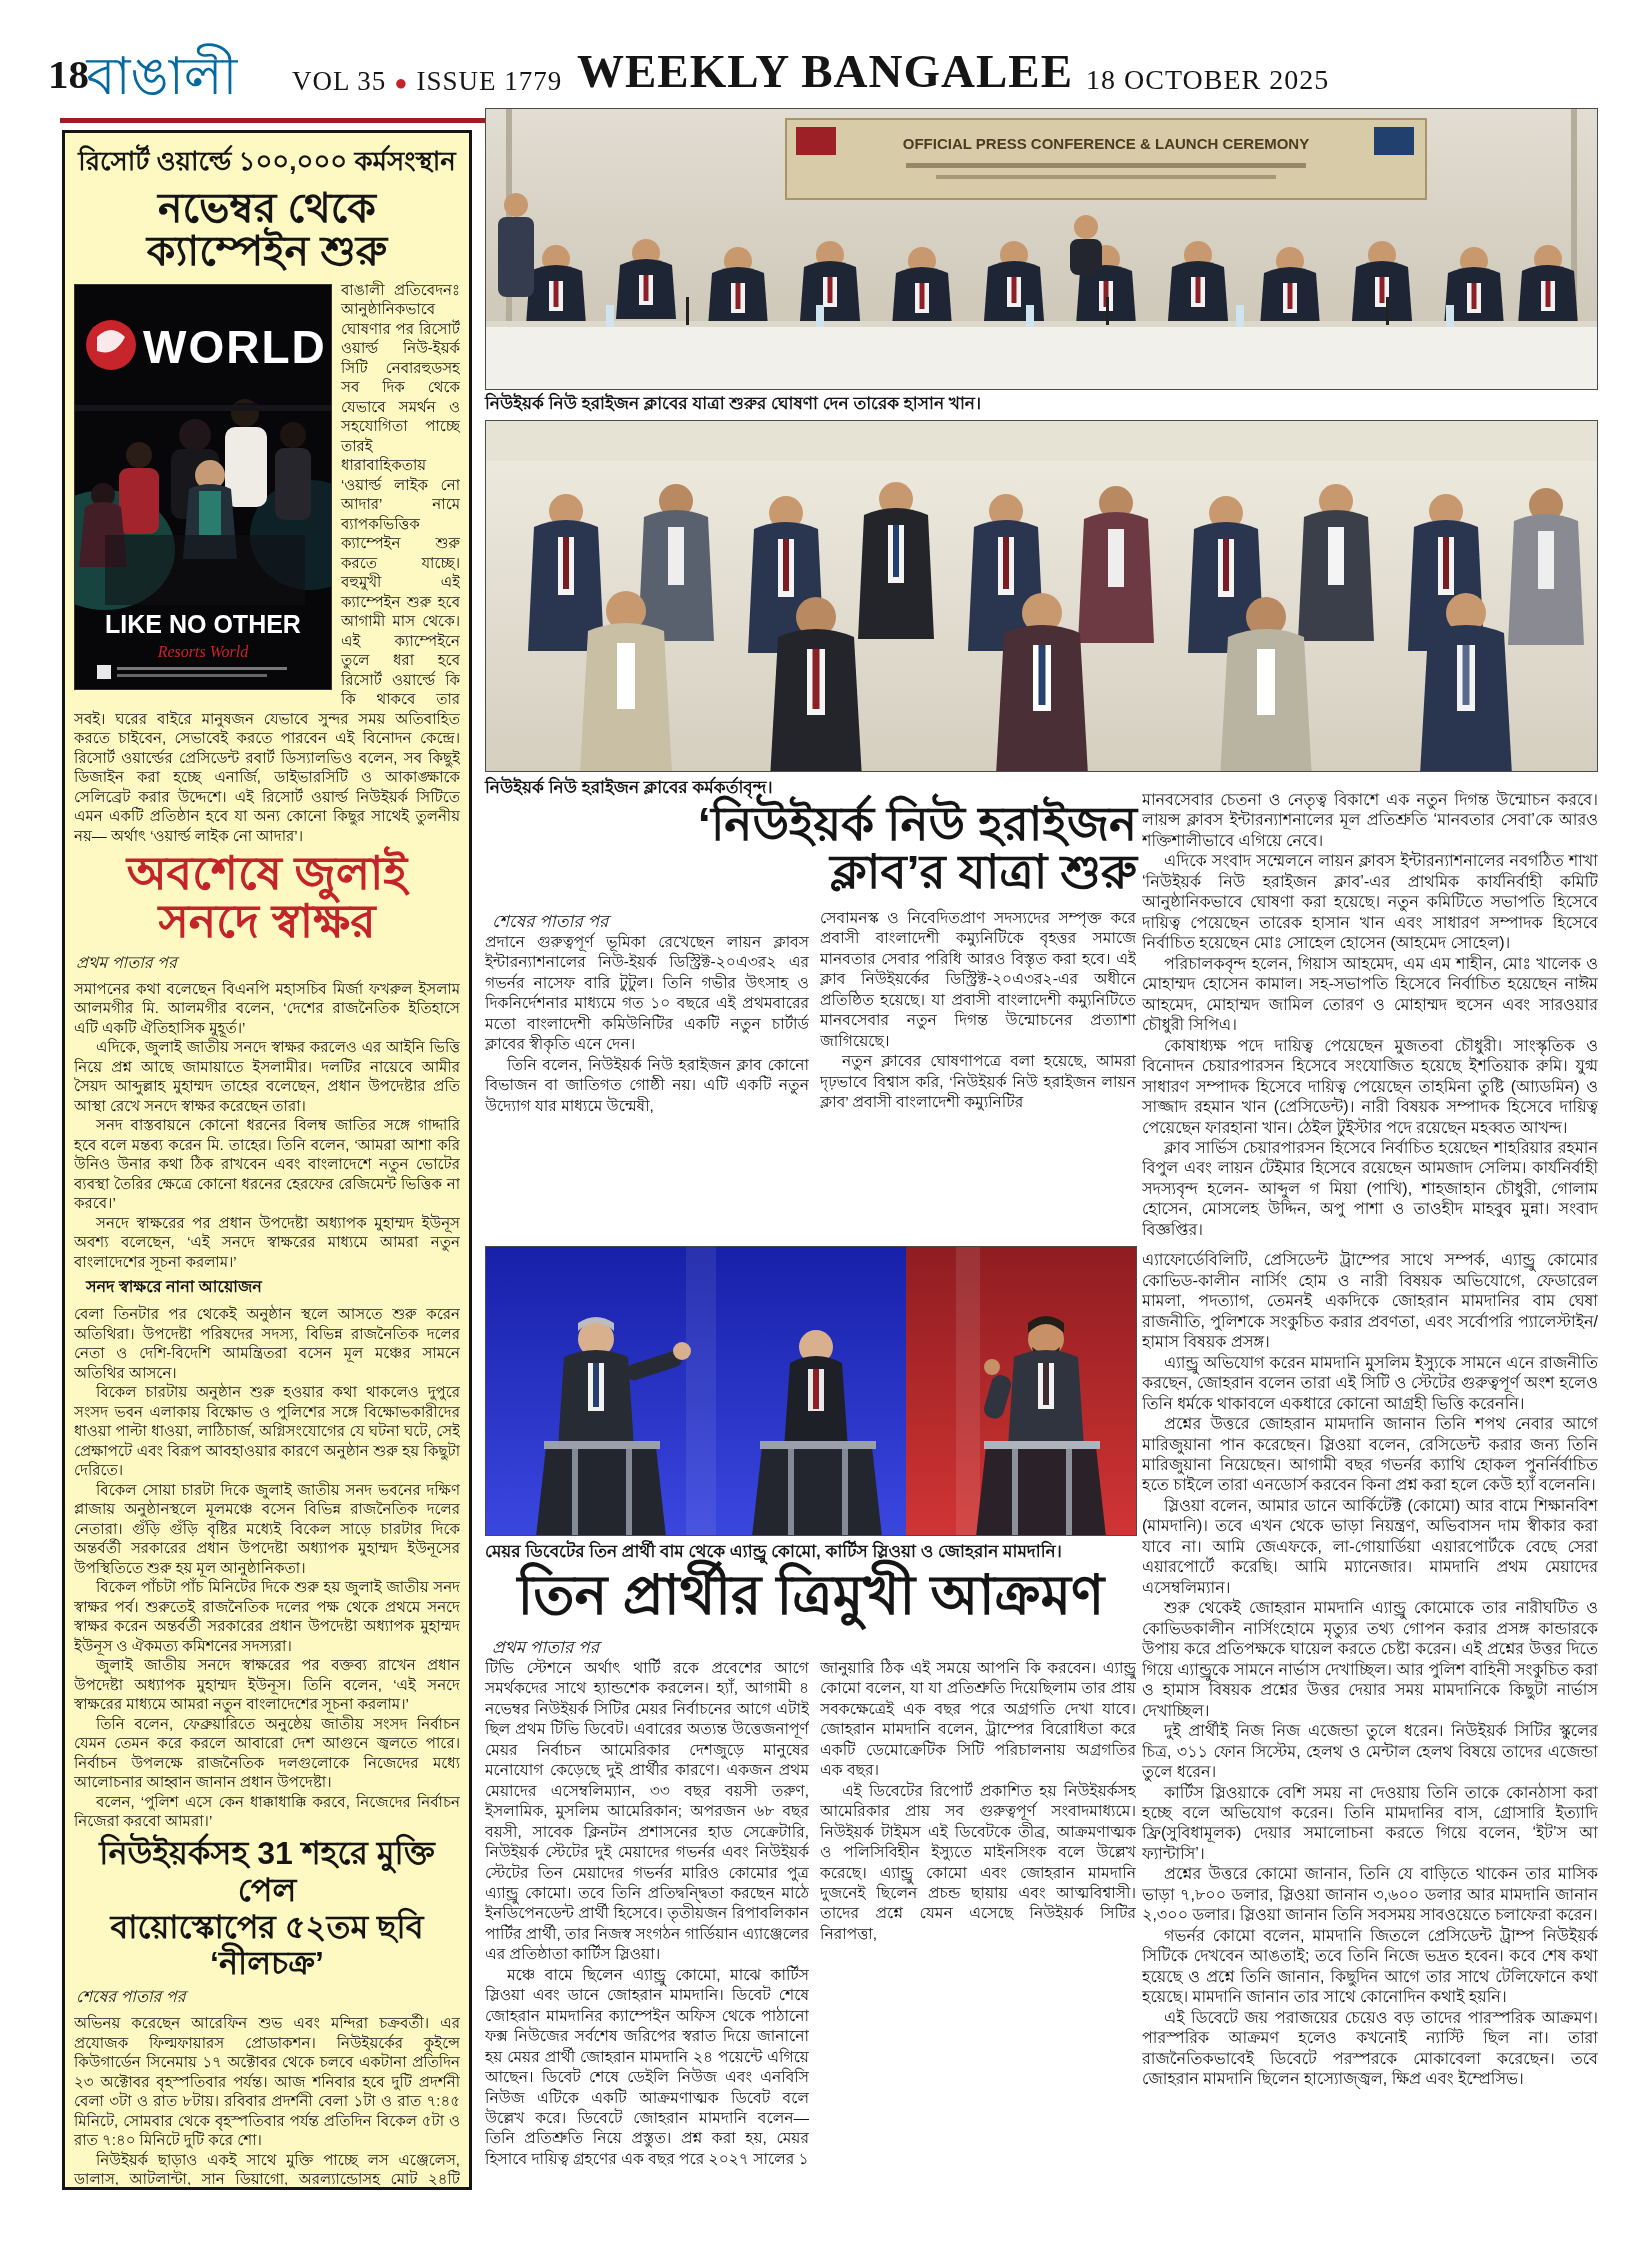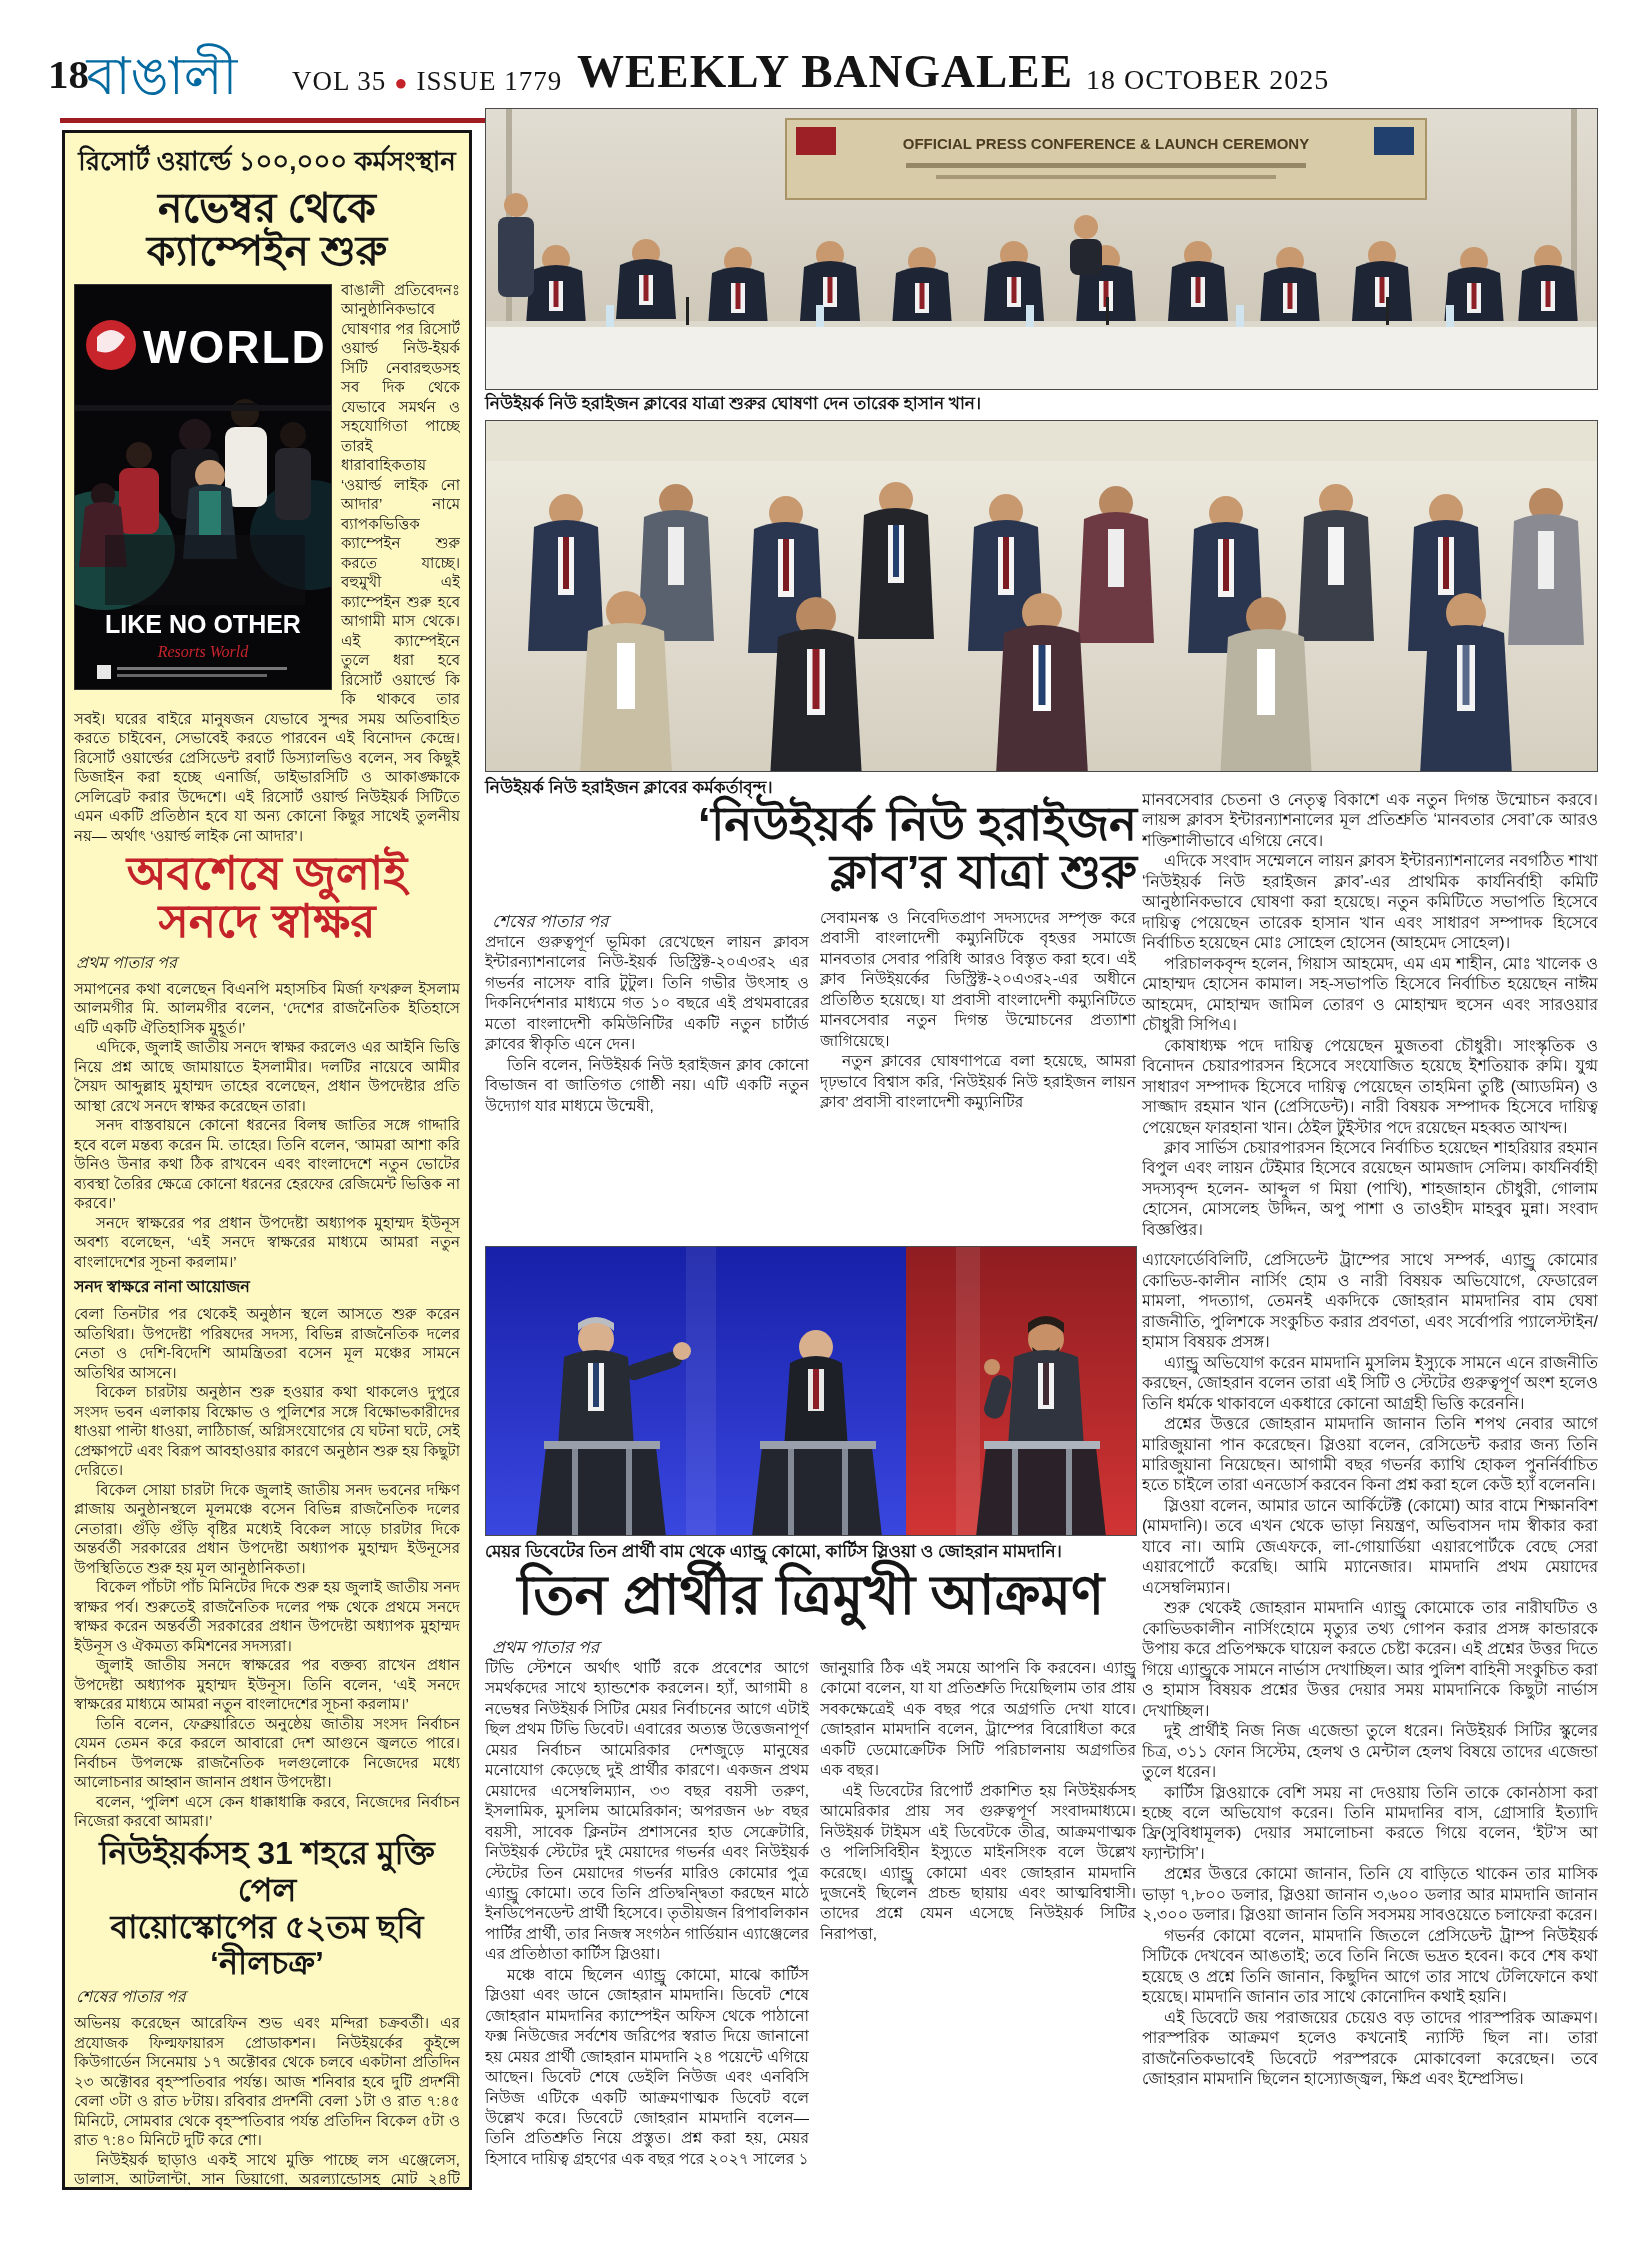--- a/index.html
+++ b/index.html
@@ -19,21 +19,21 @@
   
   #left-box{left:62px;top:130px;width:410px;height:2060px;border:3px solid #141414;background:#fef9c3;box-sizing:border-box;}
   .lsec{position:absolute;left:9px;width:386px;overflow:hidden;}
   .kicker{text-align:center;font-size:26px;font-weight:bold;margin:4px 0 0 0;}
   .headline-xl{text-align:center;font-size:41px;font-weight:bold;line-height:1.06;margin:2px 0 6px 0;}
   .headline-red{color:#c4232a;text-align:center;font-size:46px;font-weight:bold;line-height:1.05;margin:4px 0 4px 0;}
   .headline-md{text-align:center;font-size:32px;font-weight:bold;line-height:1.15;margin:2px 0 2px 0;}
   .continued{font-style:italic;font-size:16px;margin:0 0 2px 2px;}
   .para, [data-bind-list] p{margin:0;font-size:15px;line-height:1.3;text-align:justify;text-indent:22px;}
   [data-bind-list] p:first-child{text-indent:0;}
-  .subhead{font-weight:bold;font-size:16px;margin:3px 0;}
+  .subhead{font-weight:bold;font-size:16px;margin:3px 12px;}
   .world-art{float:left;width:256px;height:404px;margin:4px 9px 4px 0;background:#06060a;position:relative;border:1px solid #333;}
   
   .photo{border:1px solid #4a4a4a;box-sizing:border-box;overflow:hidden;}
   .caption{font-size:17px;font-weight:bold;line-height:1.2;}
   
   .colflow{overflow:hidden;}
   .colflow p{font-size:15.5px;line-height:1.32;}
   #col-right .colflow p, #col-right p{font-size:16px;line-height:1.28;}
   .headline-horizon{text-align:right;font-size:47px;font-weight:bold;line-height:1.02;}
   .headline-debate{text-align:center;font-size:55px;font-weight:bold;line-height:1.0;}

